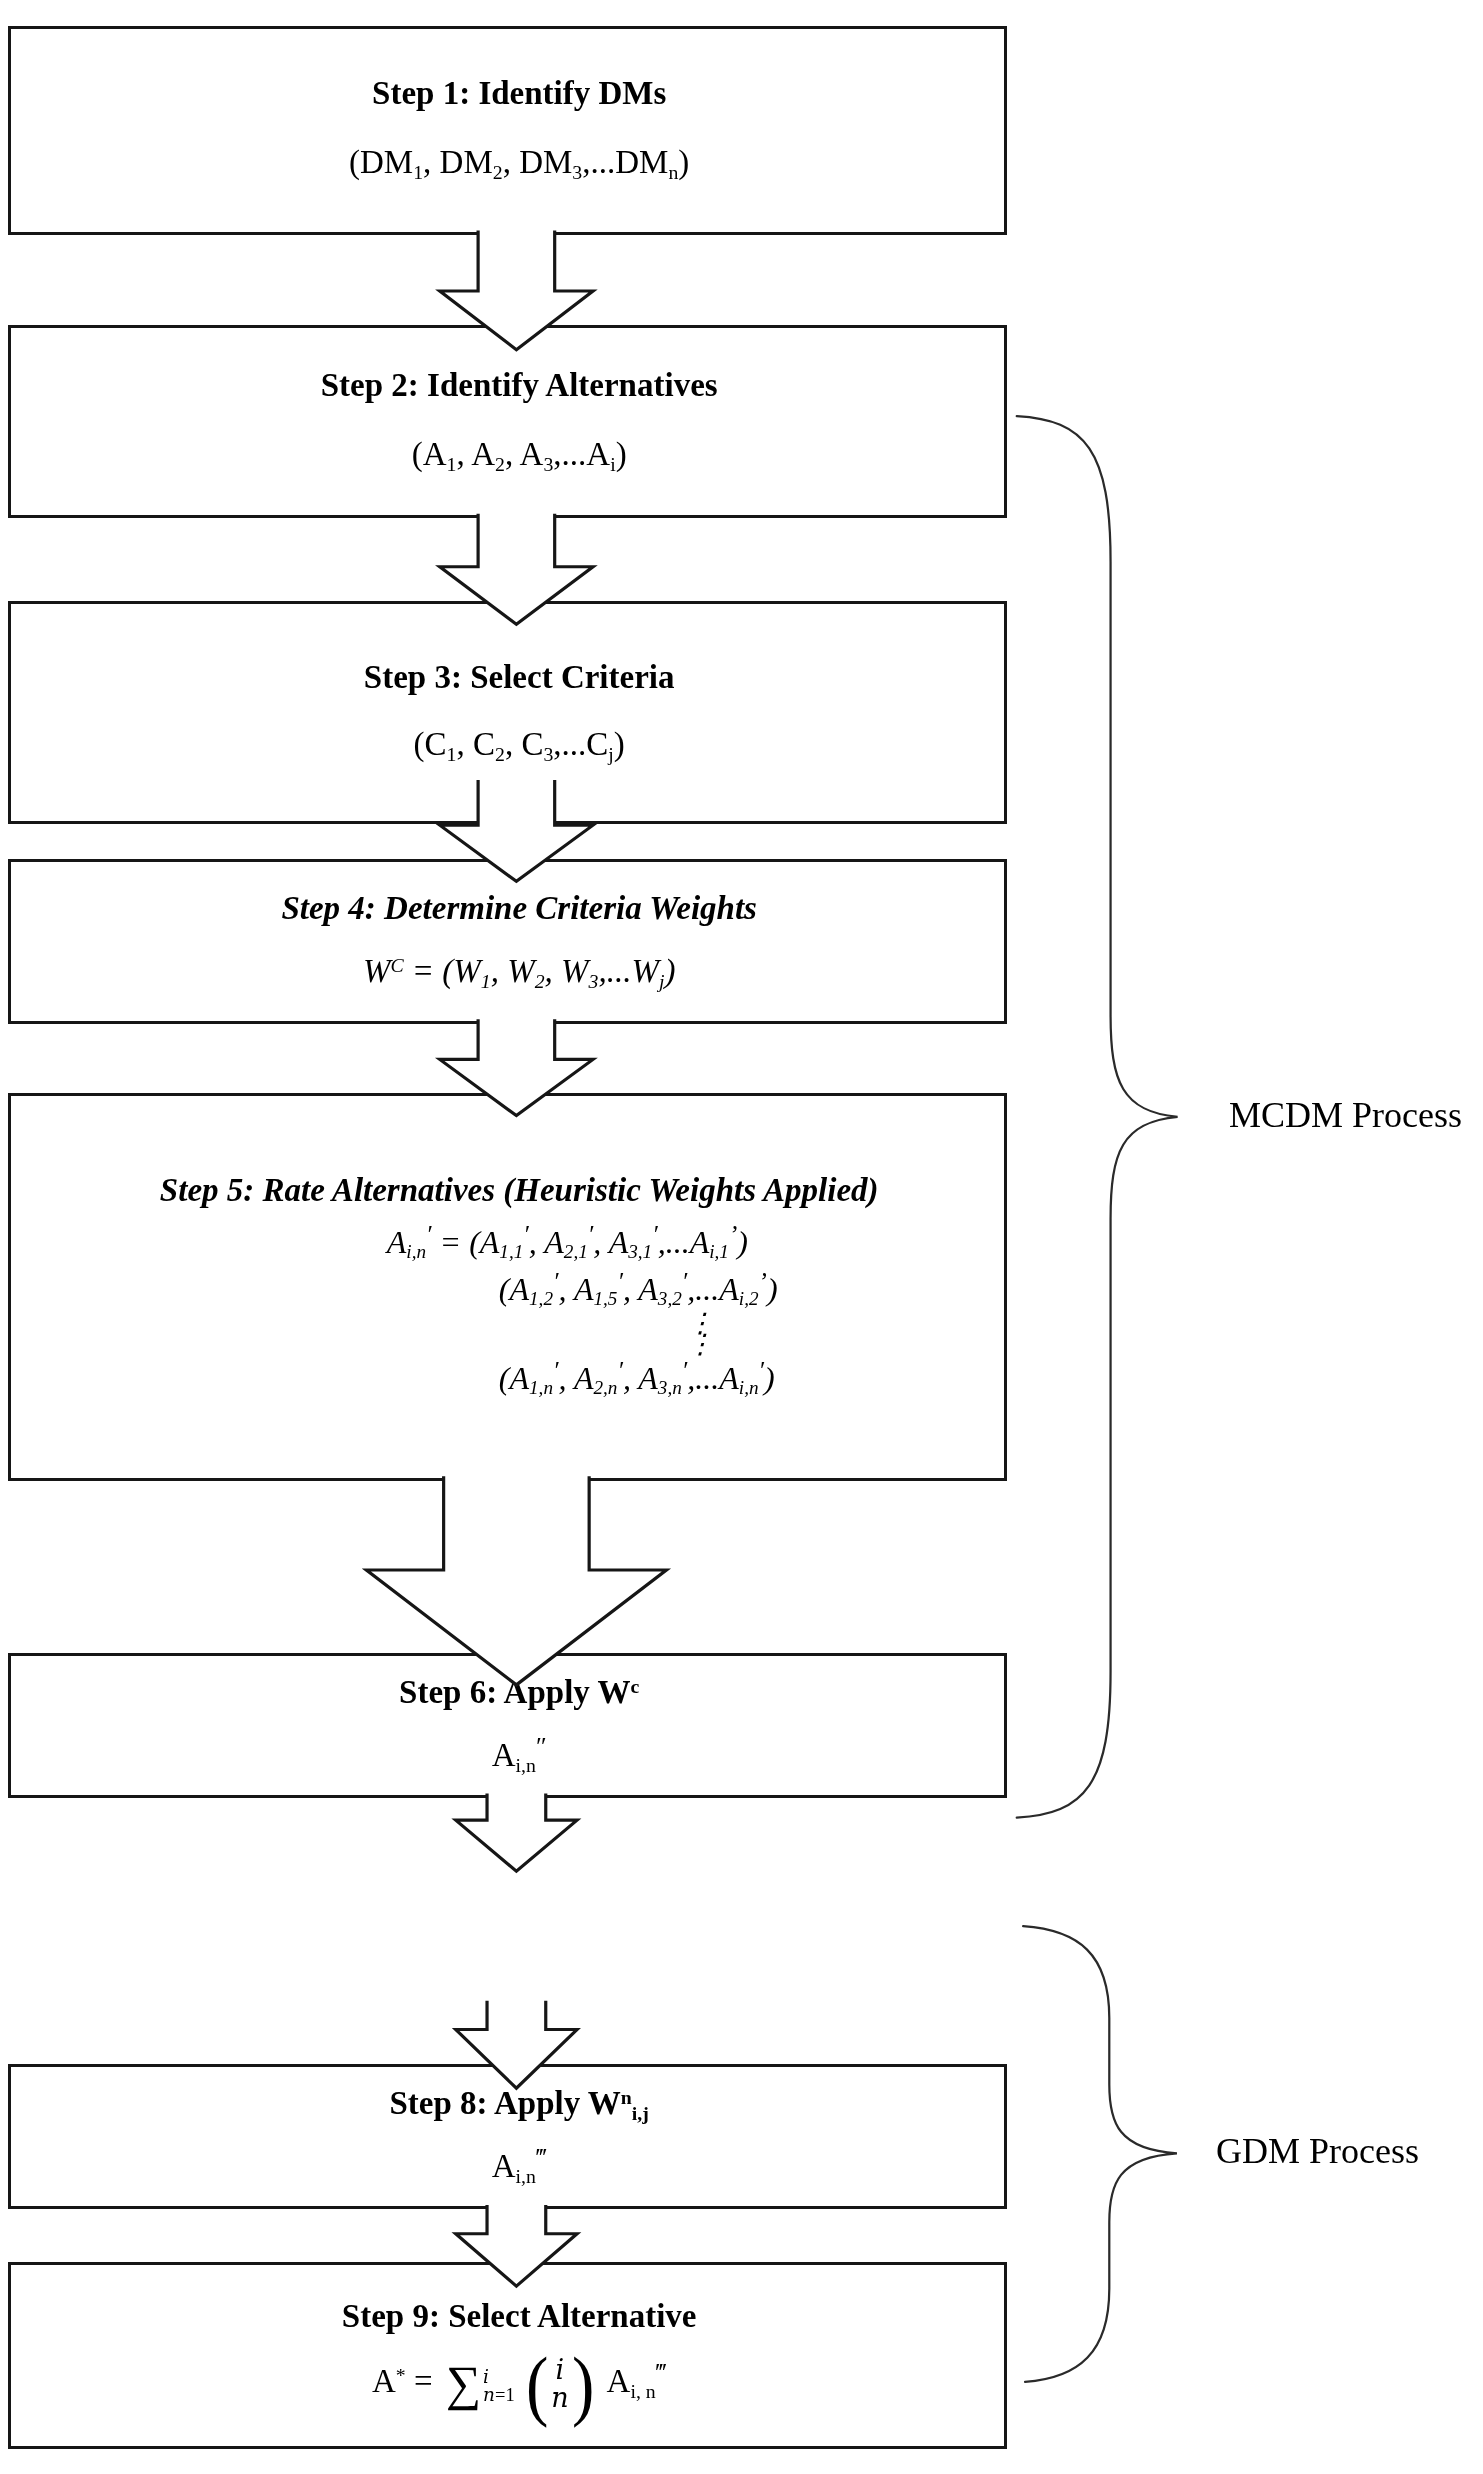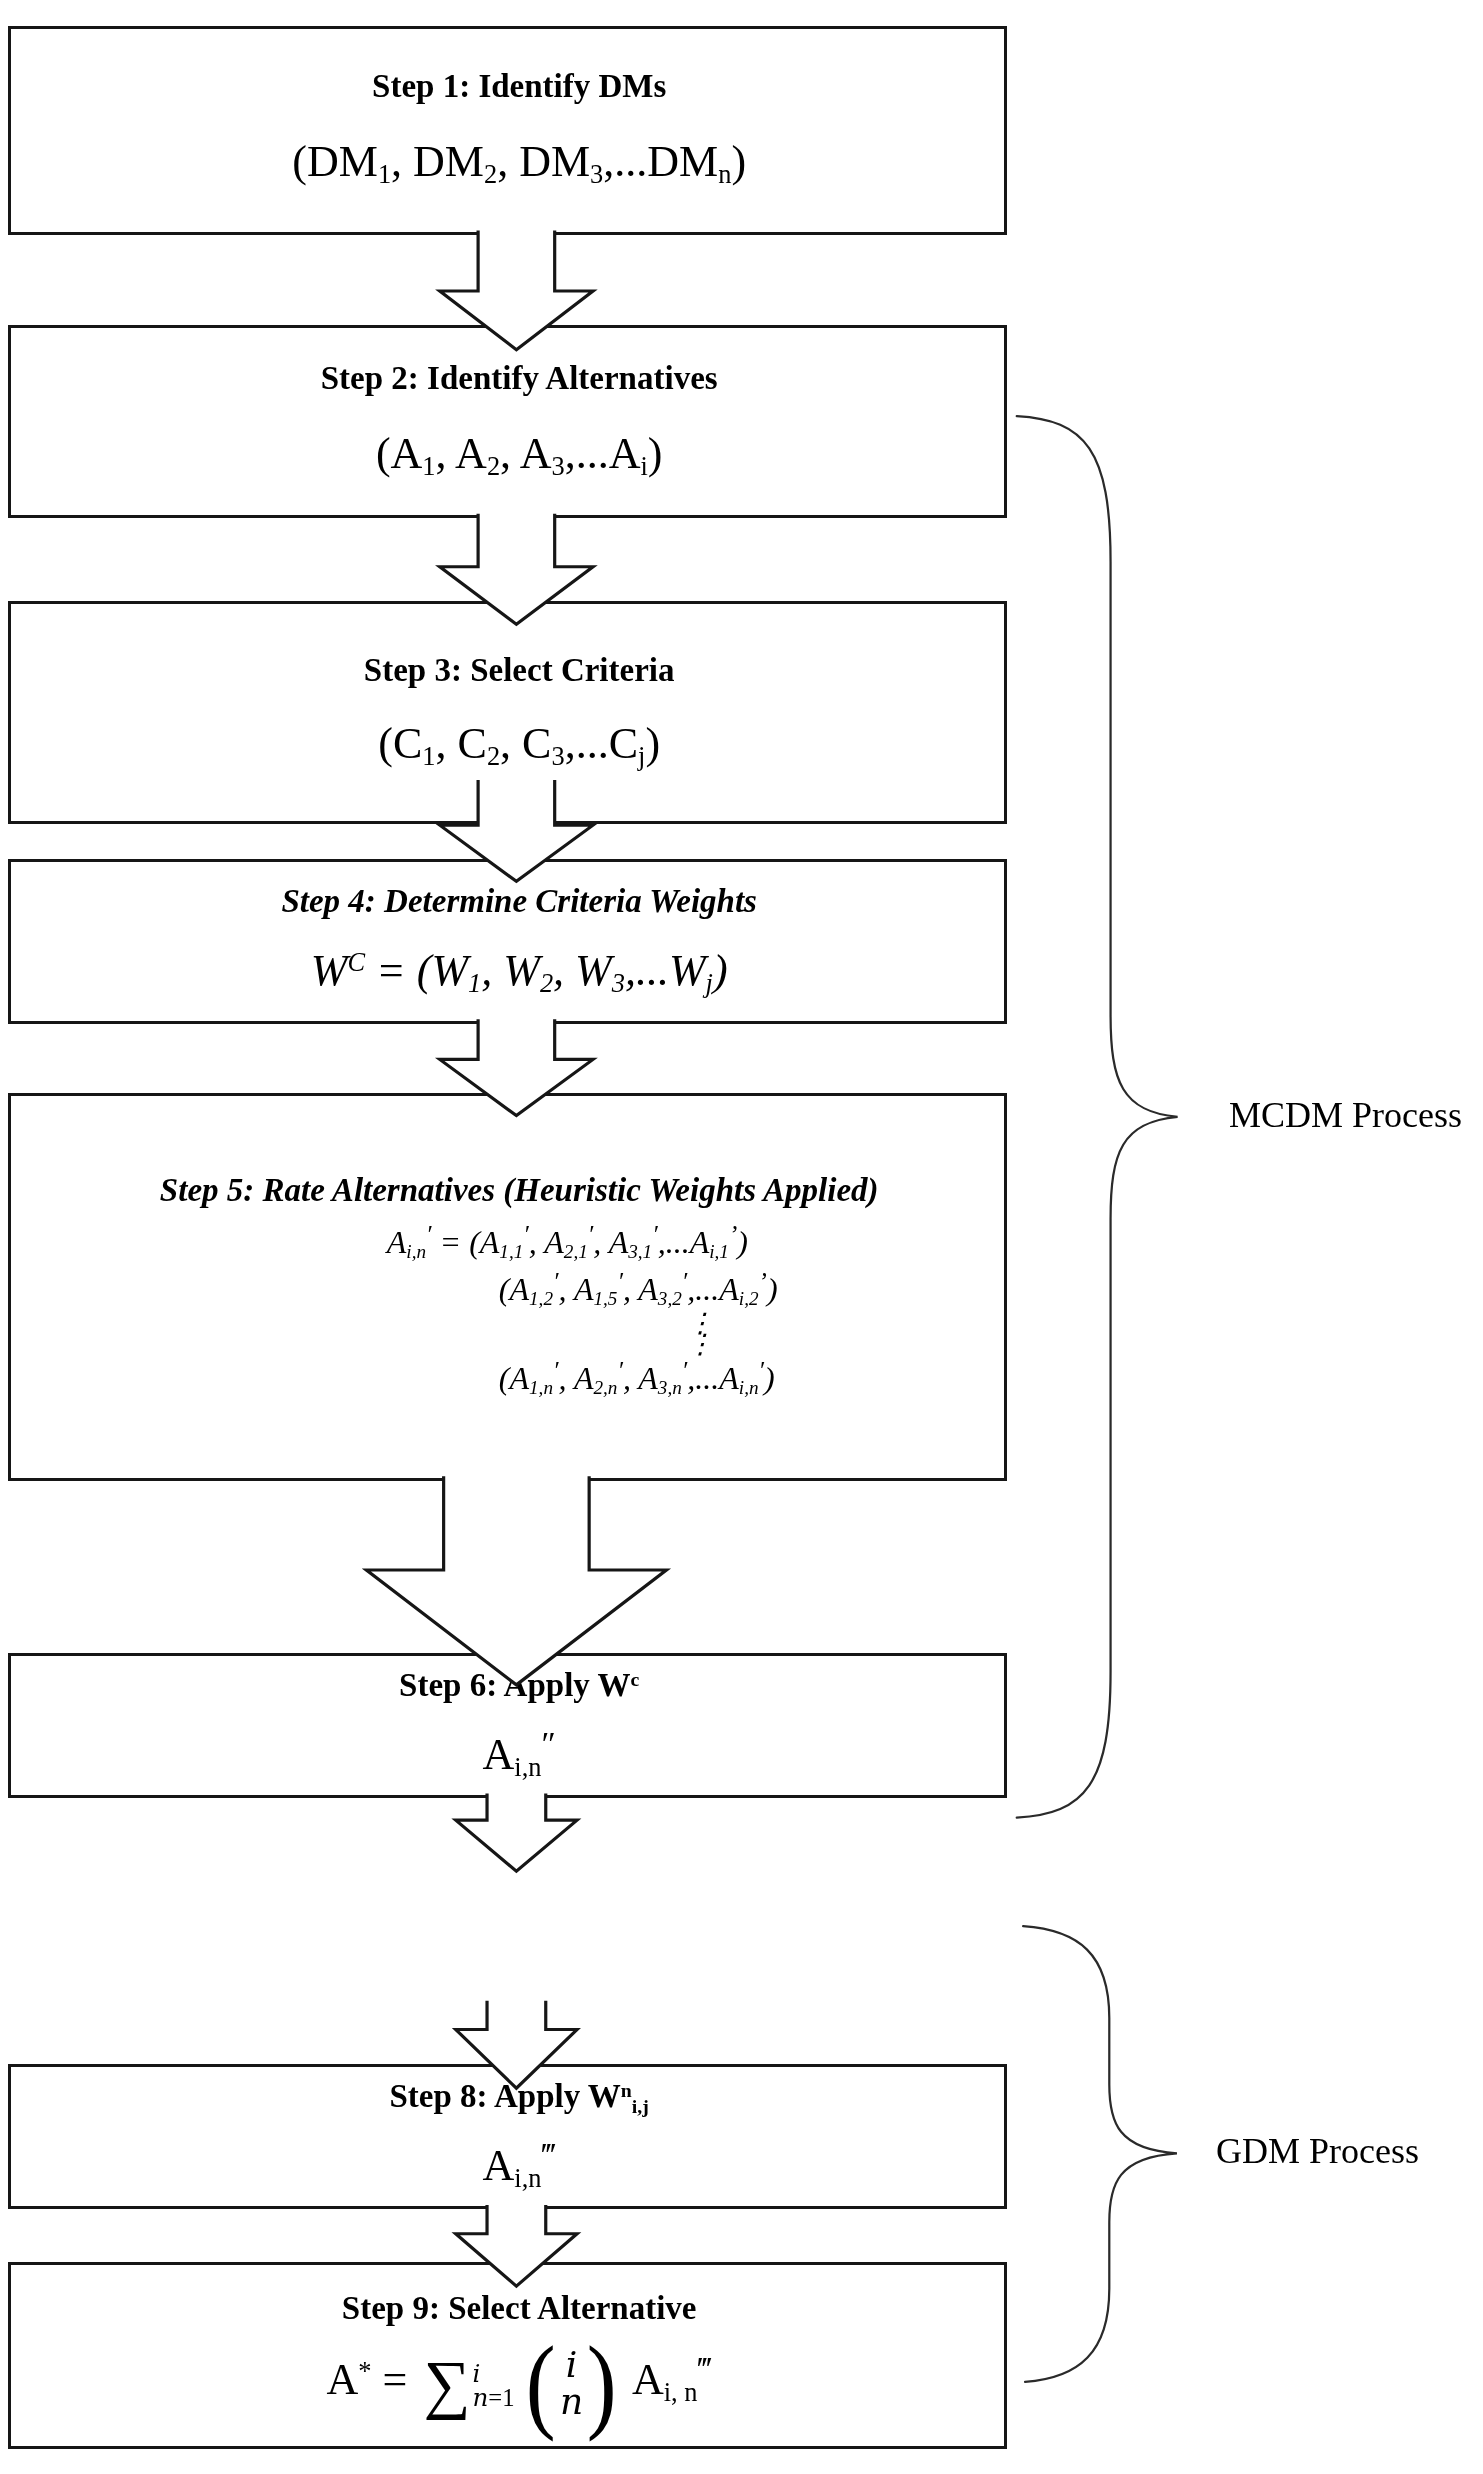--- a/index.html
+++ b/index.html
@@ -16,21 +16,21 @@
     left:7.7px;width:999px;
     box-sizing:border-box;
     border:3.8px solid #161616;
     background:#ffffff;
     display:flex;flex-direction:column;
     align-items:center;justify-content:center;
     text-align:center;
     padding-left:24px;
   }
   .box-title{font-weight:bold;font-size:33px;line-height:1.15;}
-  .box-formula{font-size:44px;line-height:1.2;margin-top:8px;}
+  .box-formula{font-size:33px;line-height:1.2;margin-top:8px;}
   sub{font-size:0.60em;vertical-align:-0.28em;}
   sup{font-size:0.60em;vertical-align:0.52em;}
   .pr{font-size:0.78em;vertical-align:0.42em;line-height:0;}
   
   .b5block{
     position:relative;left:46px;
     display:inline-block;text-align:left;
     font-size:32px;line-height:1.45;margin-left:34px;
   }
   .b5line{white-space:nowrap;}

